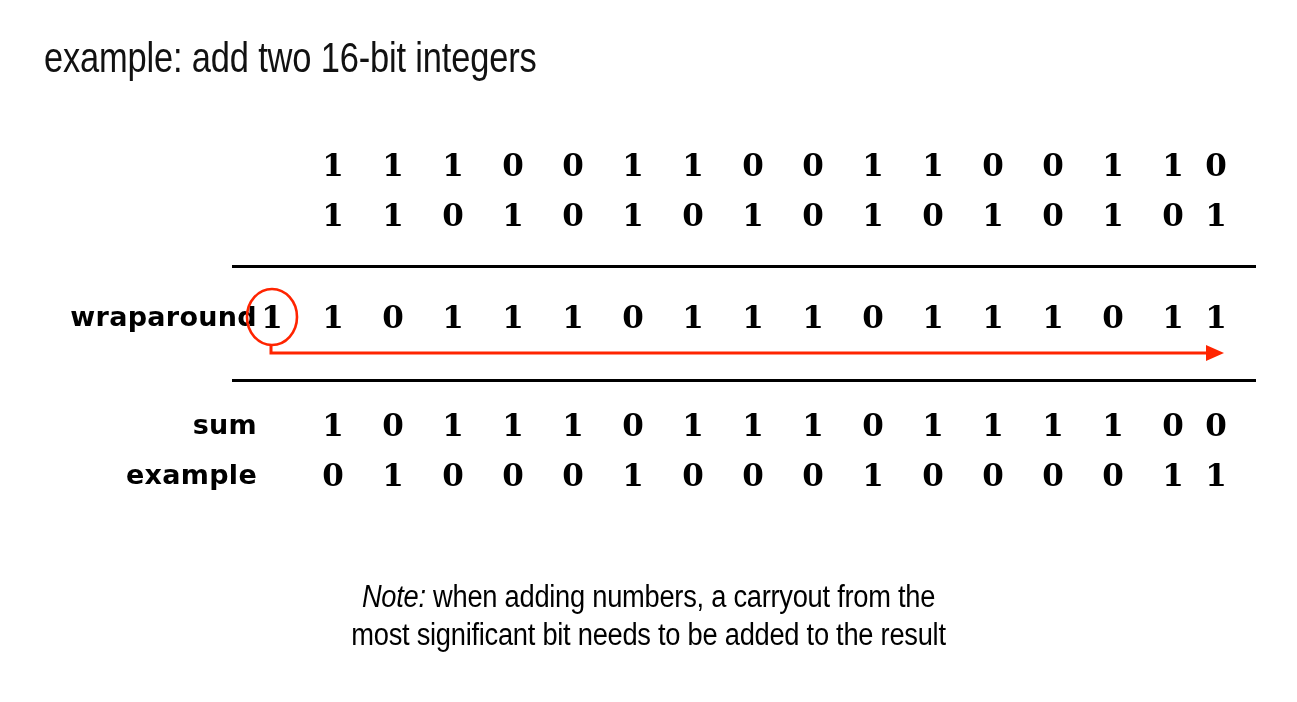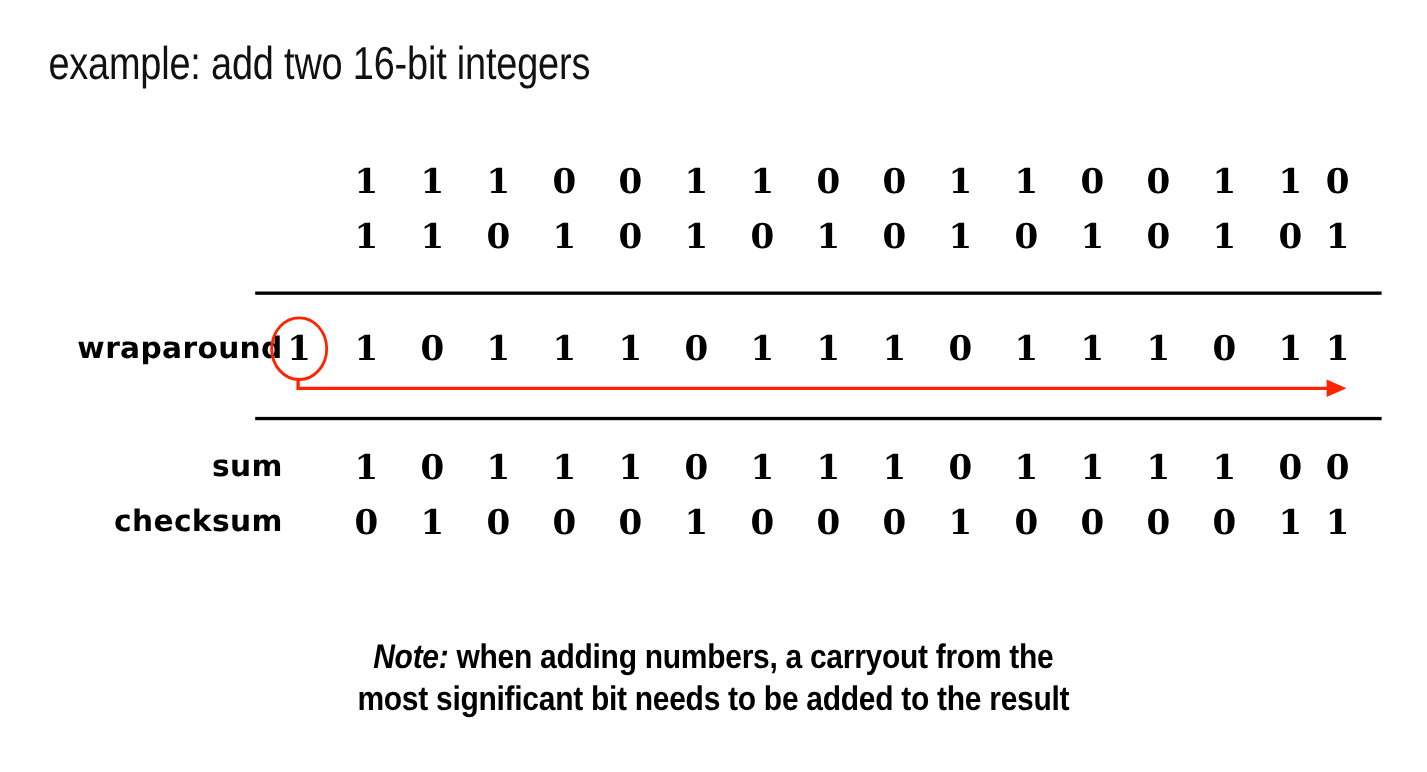--- a/index.html
+++ b/index.html
@@ -112,21 +112,21 @@
   }
 
   
   #note-block {
     position: absolute;
     left: 0;
     top: 578px;
     width: 1297px;
     text-align: center;
     font-family: "Liberation Sans", sans-serif;
-    font-weight: 700;
+    font-weight: 400;
     font-size: 31px;
     line-height: 38px;
     letter-spacing: -0.3px;
     color: #000000;
   }
   #note-block .note-line {
     display: block;
     transform: scaleX(0.88);
   }
   #note-block .note-lead {
@@ -225,21 +225,21 @@
       <span class="bit" style="left:913px;">1</span>
       <span class="bit" style="left:973px;">1</span>
       <span class="bit" style="left:1033px;">1</span>
       <span class="bit" style="left:1093px;">1</span>
       <span class="bit" style="left:1153px;">0</span>
       <span class="bit" style="left:1196px;">0</span>
     </div>
   </div>
 
   <div class="bit-row" style="top:452px;">
-    <div class="row-label">checksum</div>
+    <div class="row-label">example</div>
     <div class="bits">
       <span class="bit" style="left:313px;">0</span>
       <span class="bit" style="left:373px;">1</span>
       <span class="bit" style="left:433px;">0</span>
       <span class="bit" style="left:493px;">0</span>
       <span class="bit" style="left:553px;">0</span>
       <span class="bit" style="left:613px;">1</span>
       <span class="bit" style="left:673px;">0</span>
       <span class="bit" style="left:733px;">0</span>
       <span class="bit" style="left:793px;">0</span>

